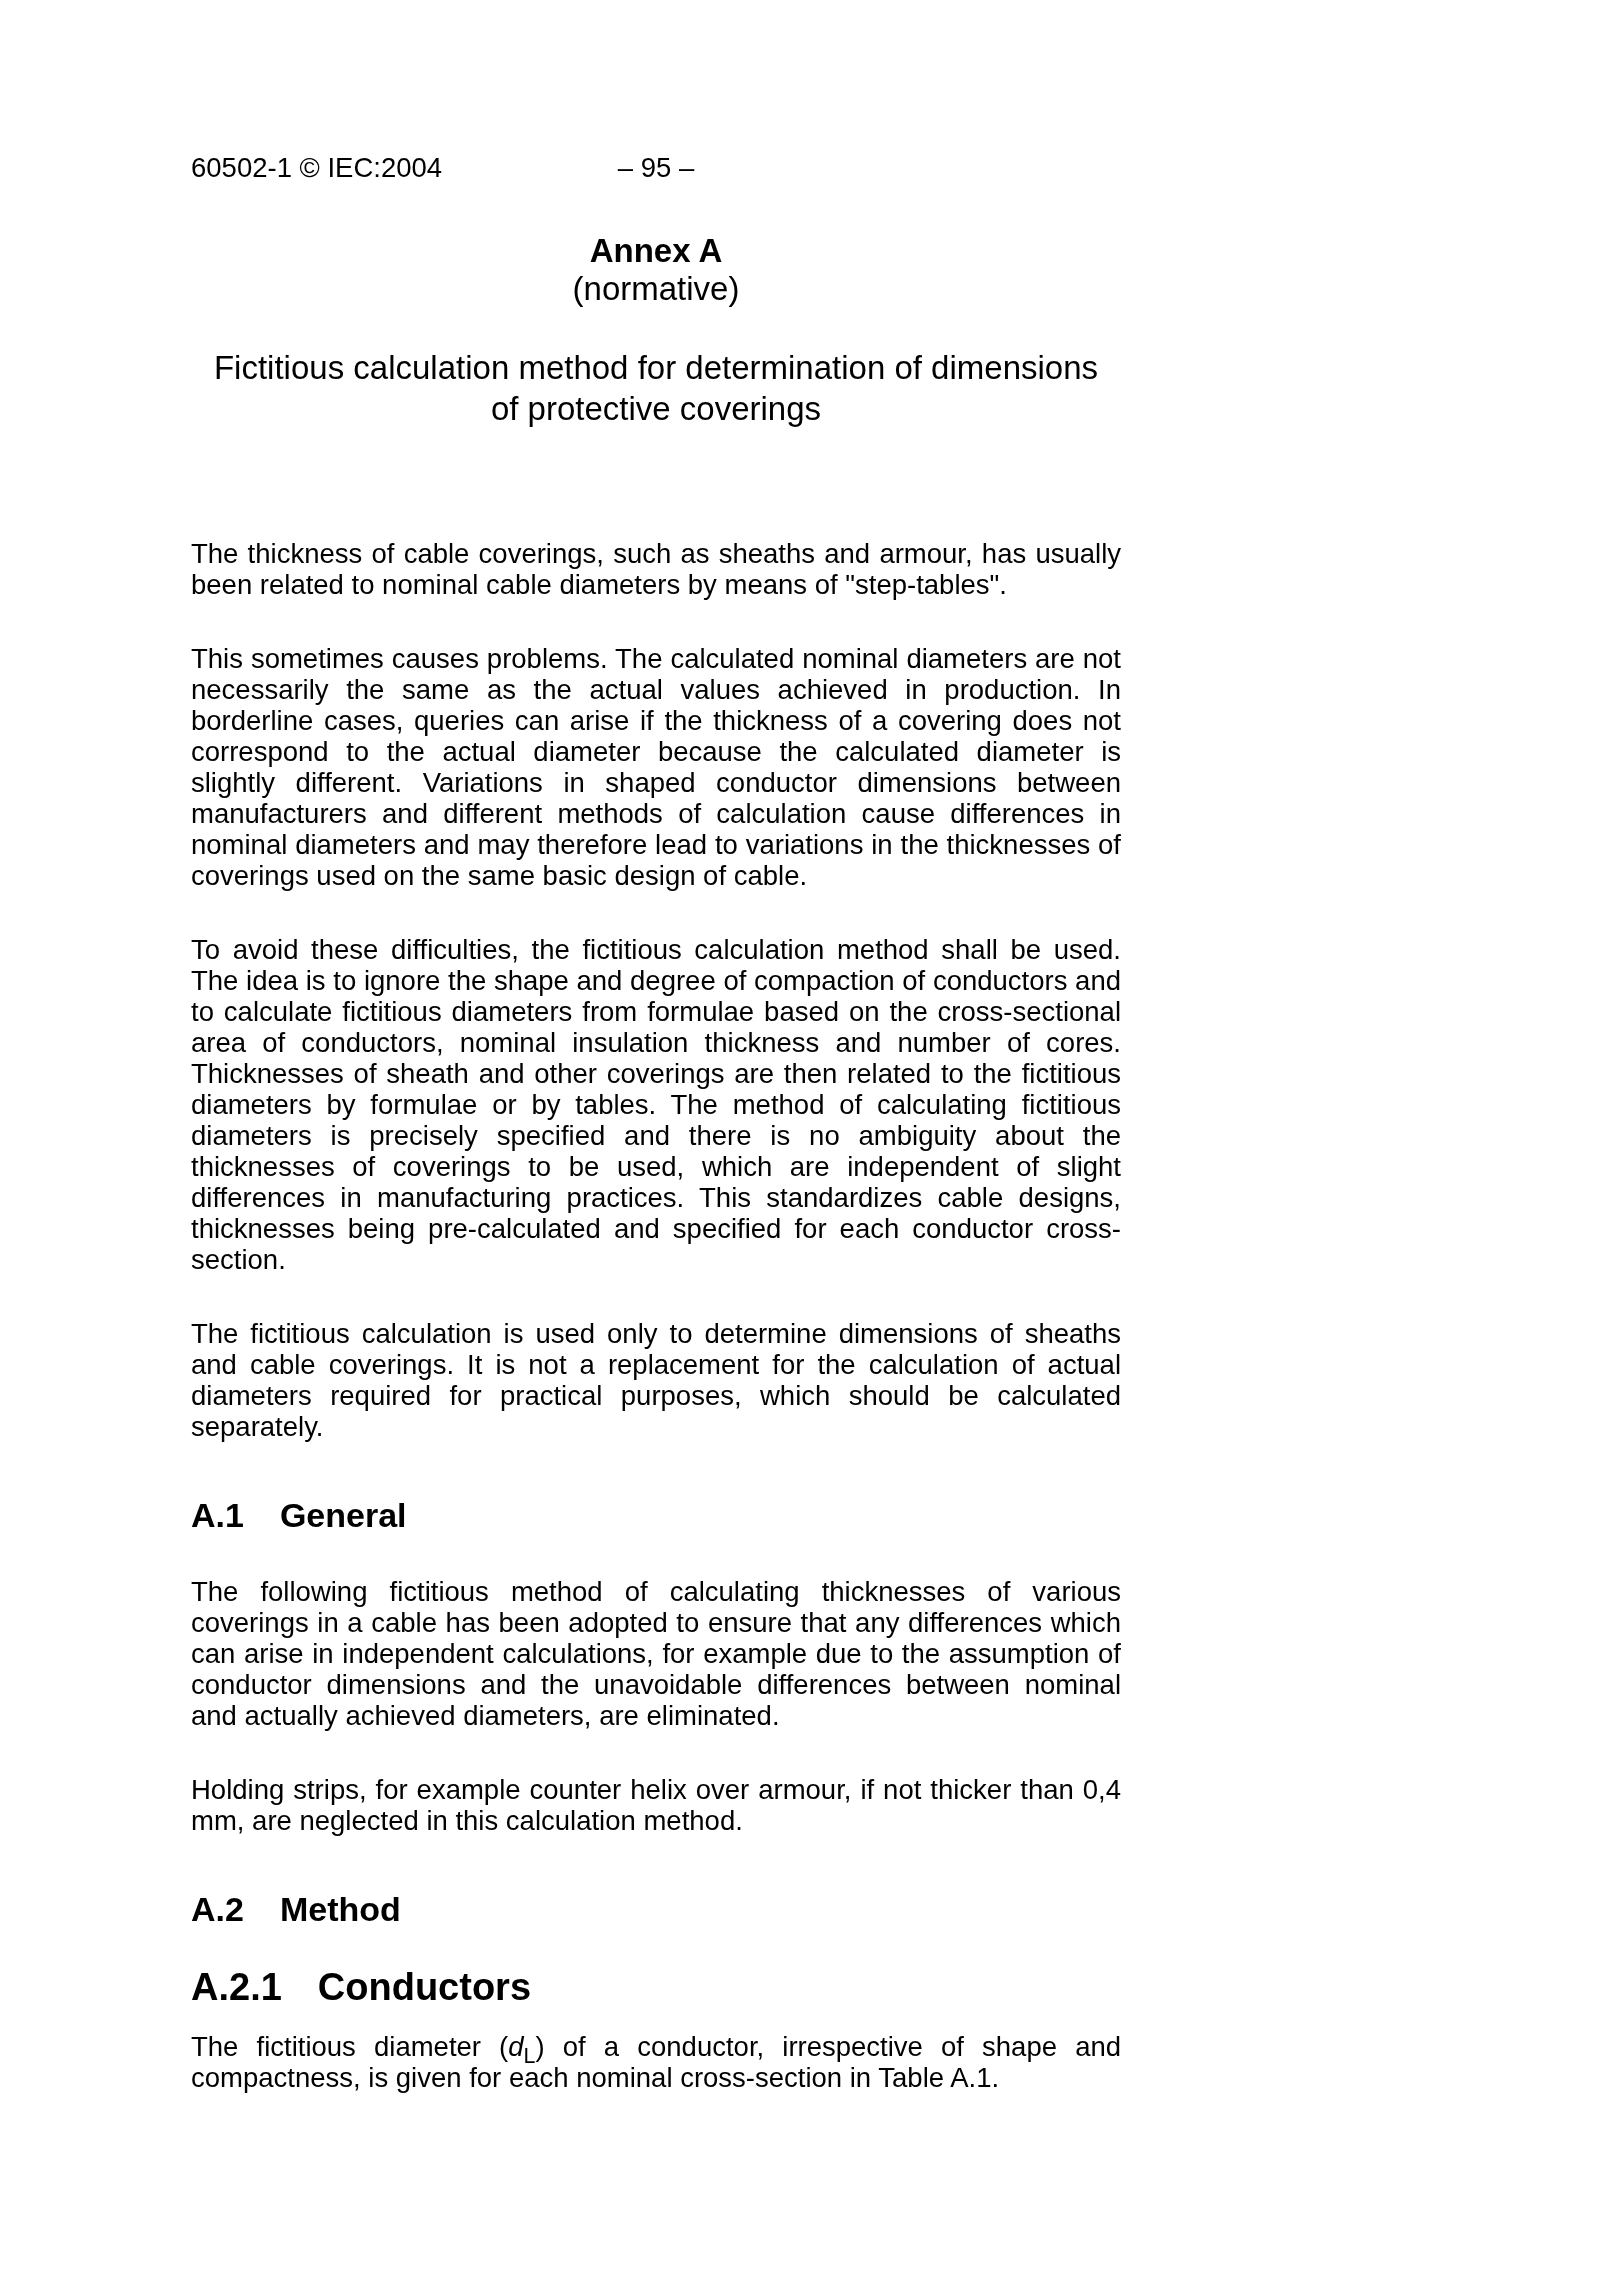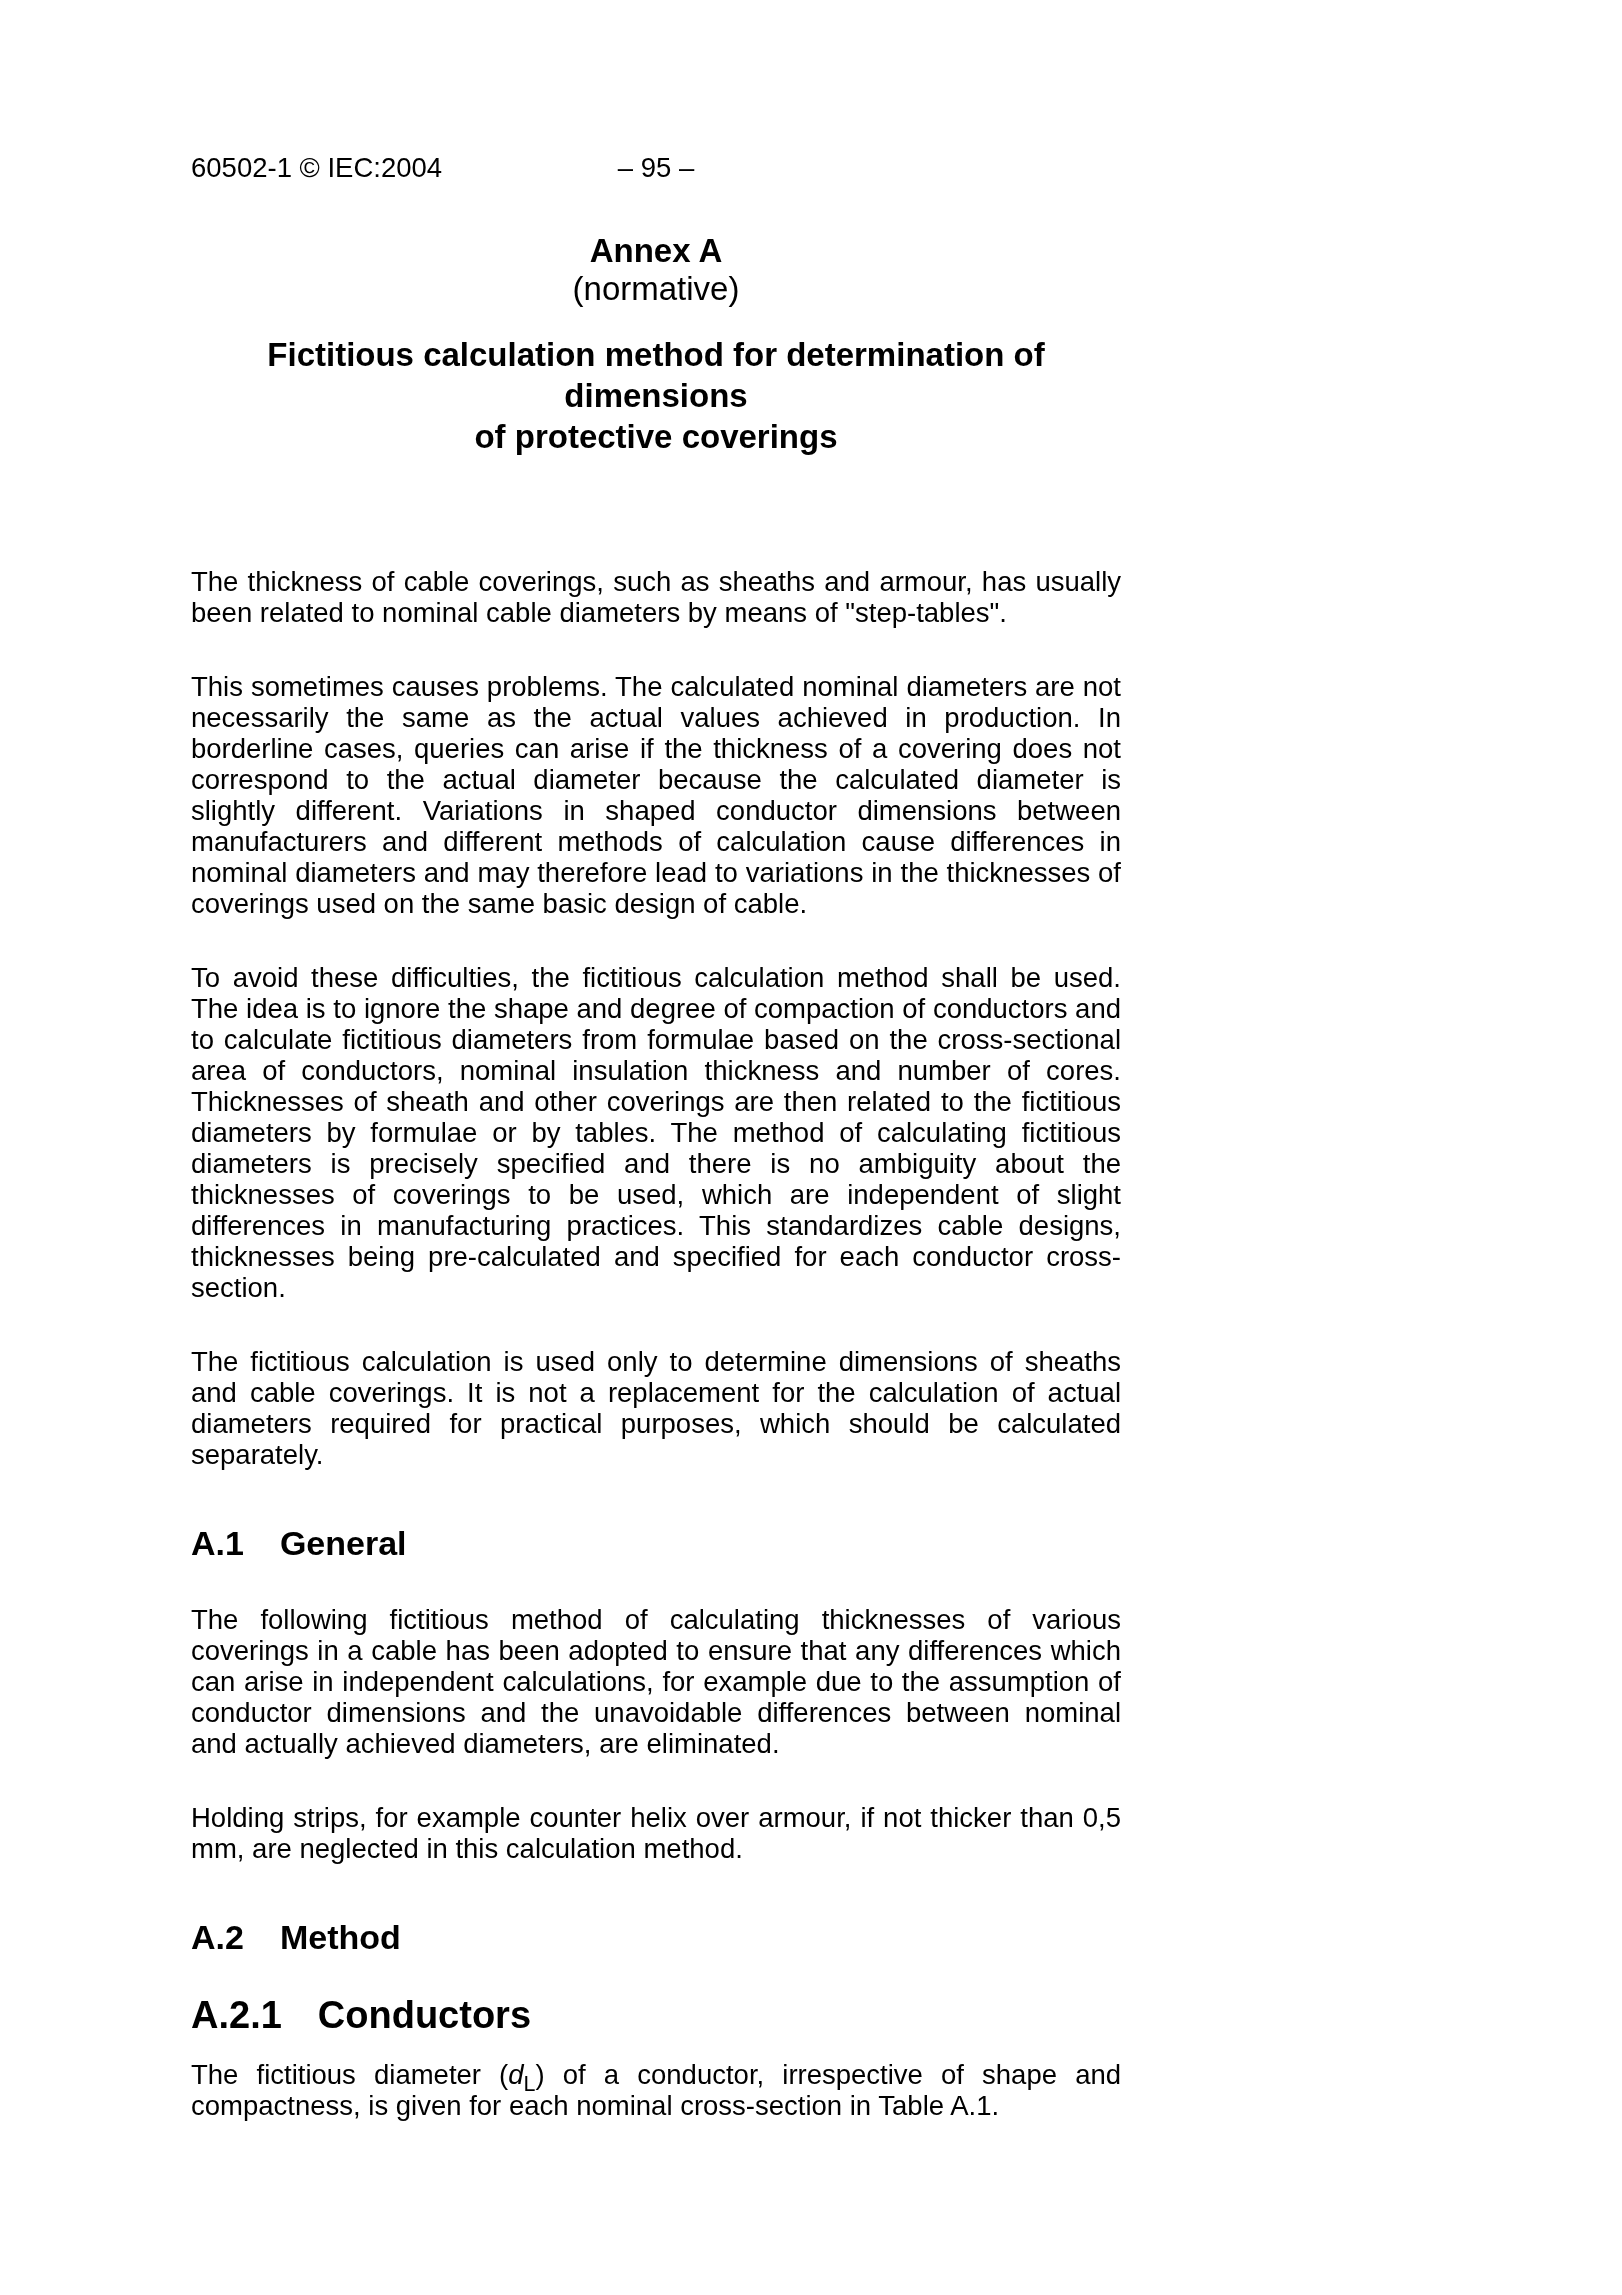--- a/index.html
+++ b/index.html
@@ -43,23 +43,23 @@
   .annex-label {
     font-size: 33px;
     font-weight: bold;
     line-height: 38px;
   }
   .annex-normative {
     font-size: 33px;
     line-height: 38px;
   }
   .doc-title {
-    margin-top: 26px;
+    margin-top: 39px;
     font-size: 33px;
-    font-weight: bold;
+    font-weight: normal;
     line-height: 41px;
     text-align: center;
   }
   .body-copy {
     font-size: 27.5px;
     line-height: 31px;
   }
   .para {
     margin: 43px 0 0 0;
     text-align: justify;
@@ -116,21 +116,21 @@
   <div class="body-copy">
 
     <p class="para first-para">The thickness of cable coverings, such as sheaths and armour, has usually been related to nominal cable diameters by means of "step-tables".</p>
     <p class="para">This sometimes causes problems. The calculated nominal diameters are not necessarily the same as the actual values achieved in production. In borderline cases, queries can arise if the thickness of a covering does not correspond to the actual diameter because the calculated diameter is slightly different. Variations in shaped conductor dimensions between manufacturers and different methods of calculation cause differences in nominal diameters and may therefore lead to variations in the thicknesses of coverings used on the same basic design of cable.</p>
     <p class="para">To avoid these difficulties, the fictitious calculation method shall be used. The idea is to ignore the shape and degree of compaction of conductors and to calculate fictitious diameters from formulae based on the cross-sectional area of conductors, nominal insulation thickness and number of cores. Thicknesses of sheath and other coverings are then related to the fictitious diameters by formulae or by tables. The method of calculating fictitious diameters is precisely specified and there is no ambiguity about the thicknesses of coverings to be used, which are independent of slight differences in manufacturing practices. This standardizes cable designs, thicknesses being pre-calculated and specified for each conductor cross-section.</p>
     <p class="para">The fictitious calculation is used only to determine dimensions of sheaths and cable coverings. It is not a replacement for the calculation of actual diameters required for practical purposes, which should be calculated separately.</p>
 
     <h2 class="section-heading"><span class="section-number">A.1</span><span class="section-title">General</span></h2>
 
     <p class="para">The following fictitious method of calculating thicknesses of various coverings in a cable has been adopted to ensure that any differences which can arise in independent calculations, for example due to the assumption of conductor dimensions and the unavoidable differences between nominal and actually achieved diameters, are eliminated.</p>
-    <p class="para">Holding strips, for example counter helix over armour, if not thicker than 0,5 mm, are neglected in this calculation method.</p>
+    <p class="para">Holding strips, for example counter helix over armour, if not thicker than 0,4 mm, are neglected in this calculation method.</p>
 
     <h2 class="section-heading"><span class="section-number">A.2</span><span class="section-title">Method</span></h2>
 
     <h2 class="section-heading subheading"><span class="section-number">A.2.1</span><span class="section-title">Conductors</span></h2>
 
     <p class="para after-subheading"><span>The fictitious diameter (</span><span class="sym-italic">d</span><sub>L</sub><span>) of a conductor, irrespective of shape and compactness, is given for each nominal cross-section in Table A.1.</span></p>
 
   </div>
 
 </div>

